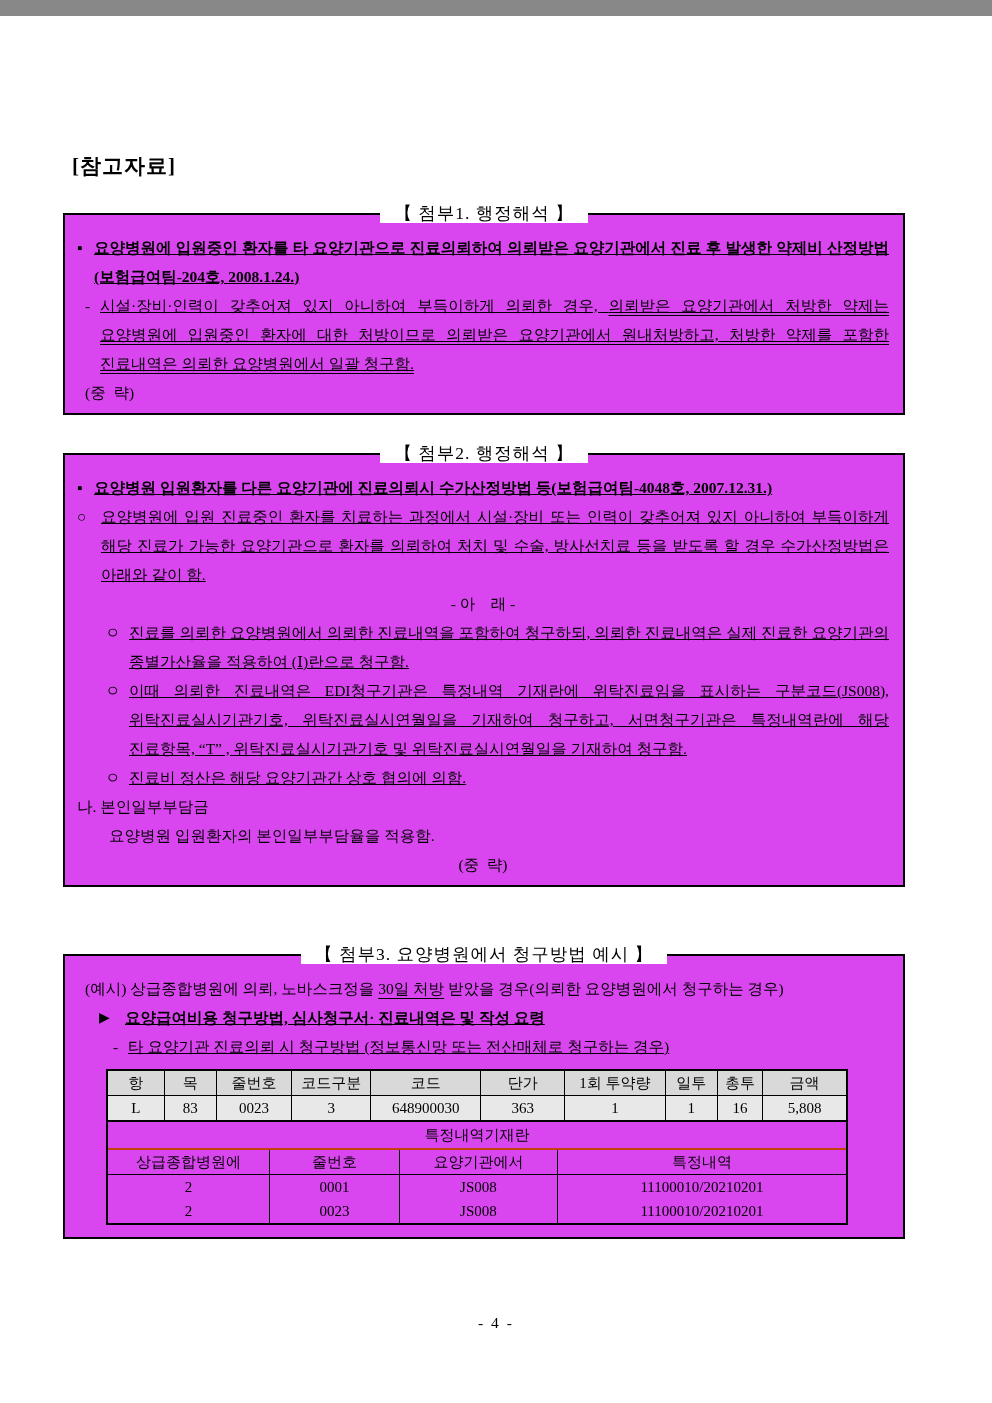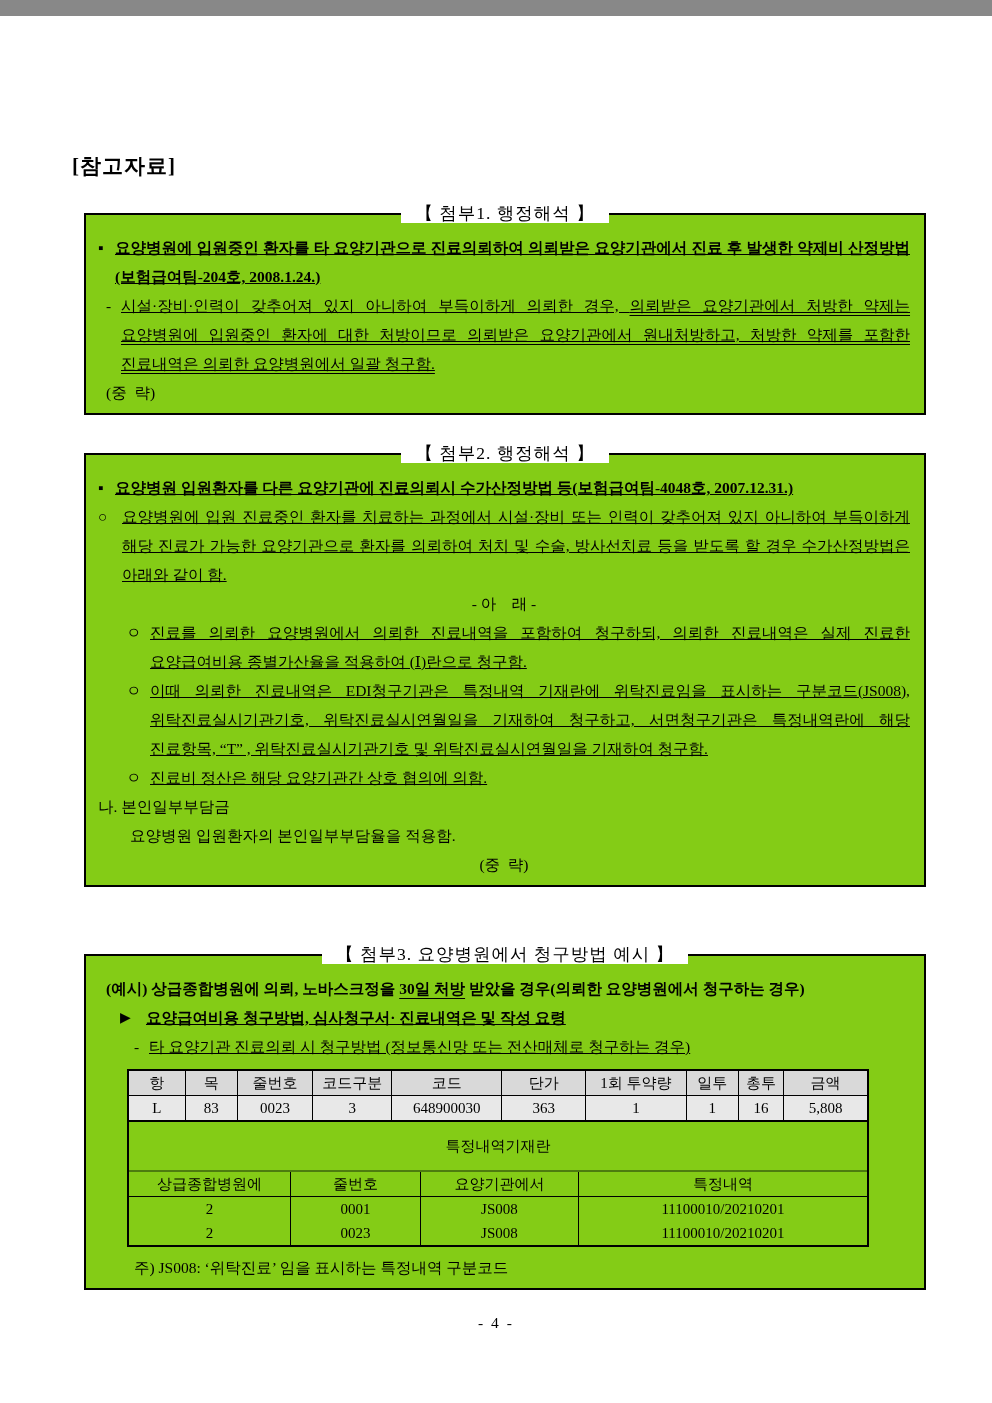--- a/index.html
+++ b/index.html
@@ -17,24 +17,24 @@
   .doc-title {
     position: absolute;
     top: 136px;
     left: 72px;
     font-size: 21px;
     font-weight: bold;
     letter-spacing: 1px;
   }
   .annex {
     position: absolute;
-    left: 84px;
+    left: 63px;
     width: 842px;
     border: 2px solid #000;
-    background: #84cc16;
+    background: #d946ef;
     padding: 18px 14px 6px 12px;
     font-size: 15.5px;
     line-height: 29px;
   }
   #annex1 { top: 197px; }
   #annex2 { top: 437px; }
   #annex3 { top: 938px; }
   .annex-legend {
     position: absolute;
     top: -16px;
@@ -61,21 +61,21 @@
   
   .m-square { width: 17px; }
   .m-dash   { width: 15px; }
   .m-circle { width: 24px; }
   .m-sub    { width: 24px; }
   .indent8  { margin-left: 8px; }
   .indent28 { margin-left: 28px; }
   .indent32 { margin-left: 32px; }
 
   
-  .example-line { margin-left: 8px; font-weight: bold; word-break: keep-all; }
+  .example-line { margin-left: 8px; font-weight: normal; word-break: keep-all; }
   .arrow-line { margin-left: 22px; }
   .arrow-line .marker { width: 26px; font-size: 14px; }
   .dash-line { margin-left: 36px; }
   .note-line { margin-left: 36px; margin-top: 4px; }
 
   
   .claim-table {
     width: 742px;
     margin: 8px 0 6px 29px;
     border: 2px solid #000;
@@ -94,23 +94,23 @@
     font-weight: normal;
     overflow: hidden;
   }
   .claim-table tr > *:first-child { border-left: none; }
   .claim-table tr > *:last-child  { border-right: none; }
   .t1 tr:first-child > * { border-top: none; background: #d9d9d9; }
   .t1 tr.r-data  > * { border-bottom: 1px dotted #000; }
   .t1 tr.r-gray  > * { background: #e8e8e8; border-bottom: none; }
   .section-title {
     border-top: 2px solid #000;
-    border-bottom: 2px solid #4d7c0f;
-    text-align: center;
-    padding: 14px 0;
+    border-bottom: 2px solid #c2410c;
+    text-align: center;
+    padding: 3px 0;
   }
   .t2 tr:first-child > * { border-top: none; border-bottom: 1px solid #000; }
   .t2 tr.d-row > * { border-top: none; border-bottom: none; }
   .t2 tr:last-child > * { border-bottom: none; }
 
   .page-footer {
     position: absolute;
     top: 1298px;
     left: 0;
     width: 100%;
@@ -149,21 +149,21 @@
       <span class="marker m-square">▪</span>
       <span class="ptext">요양병원 입원환자를 다른 요양기관에 진료의뢰시 수가산정방법 등(보험급여팀-4048호, 2007.12.31.)</span>
     </div>
     <div class="para">
       <span class="marker m-circle">○</span>
       <span class="ptext">요양병원에 입원 진료중인 환자를 치료하는 과정에서 시설·장비 또는 인력이 갖추어져 있지 아니하여 부득이하게 해당 진료가 가능한 요양기관으로 환자를 의뢰하여 처치 및 수술, 방사선치료 등을 받도록 할 경우 수가산정방법은 아래와 같이 함.</span>
     </div>
     <div class="center">- 아    래 -</div>
     <div class="para indent28">
       <span class="marker m-sub">ㅇ</span>
-      <span class="ptext">진료를 의뢰한 요양병원에서 의뢰한 진료내역을 포함하여 청구하되, 의뢰한 진료내역은 실제 진료한 요양급여비용 종별가산율을 적용하여 (Ⅰ)란으로 청구함.</span>
+      <span class="ptext">진료를 의뢰한 요양병원에서 의뢰한 진료내역을 포함하여 청구하되, 의뢰한 진료내역은 실제 진료한 요양기관의 종별가산율을 적용하여 (Ⅰ)란으로 청구함.</span>
     </div>
     <div class="para indent28">
       <span class="marker m-sub">ㅇ</span>
       <span class="ptext">이때 의뢰한 진료내역은 EDI청구기관은 특정내역 기재란에 위탁진료임을 표시하는 구분코드(JS008), 위탁진료실시기관기호, 위탁진료실시연월일을 기재하여 청구하고, 서면청구기관은 특정내역란에 해당 진료항목, “T” , 위탁진료실시기관기호 및 위탁진료실시연월일을 기재하여 청구함.</span>
     </div>
     <div class="para indent28">
       <span class="marker m-sub">ㅇ</span>
       <span class="ptext">진료비 정산은 해당 요양기관간 상호 협의에 의함.</span>
     </div>
     <div>나. 본인일부부담금</div>
@@ -250,18 +250,17 @@
         <tr class="d-row">
           <td>2</td>
           <td>0023</td>
           <td>JS008</td>
           <td>11100010/20210201</td>
         </tr>
       </tbody>
         </table>
     </div>
 
-    <div class="note-line">주) JS008:  ‘위탁진료’ 임을 표시하는 특정내역 구분코드</div>
   </div>
 
   <div class="page-footer">- 4 -</div>
 
 </div>
 
 </body></html>

